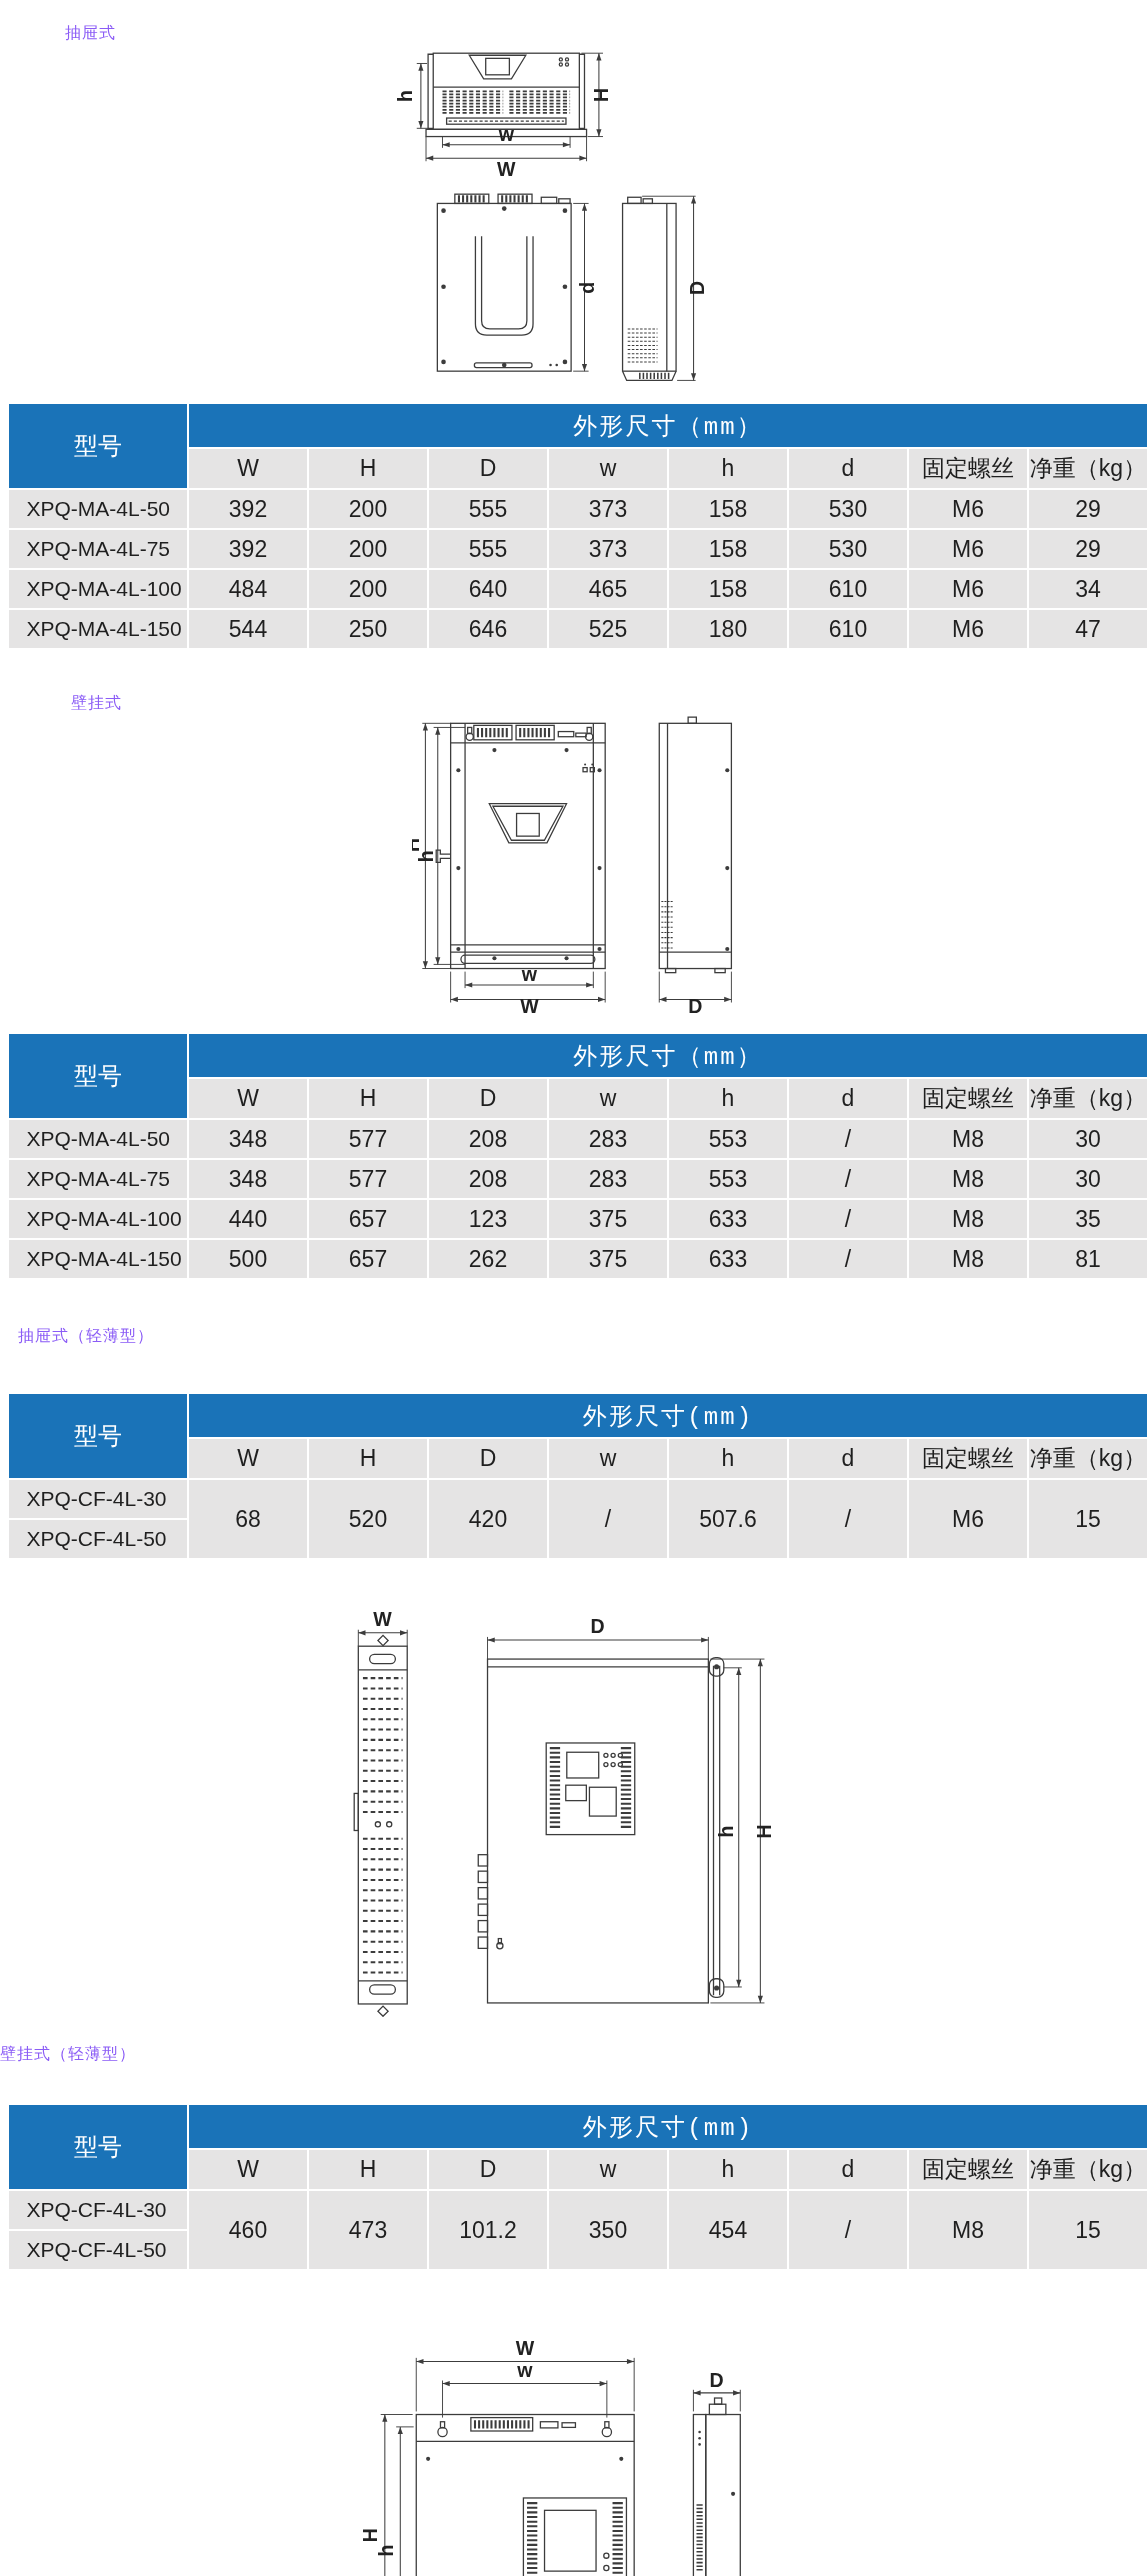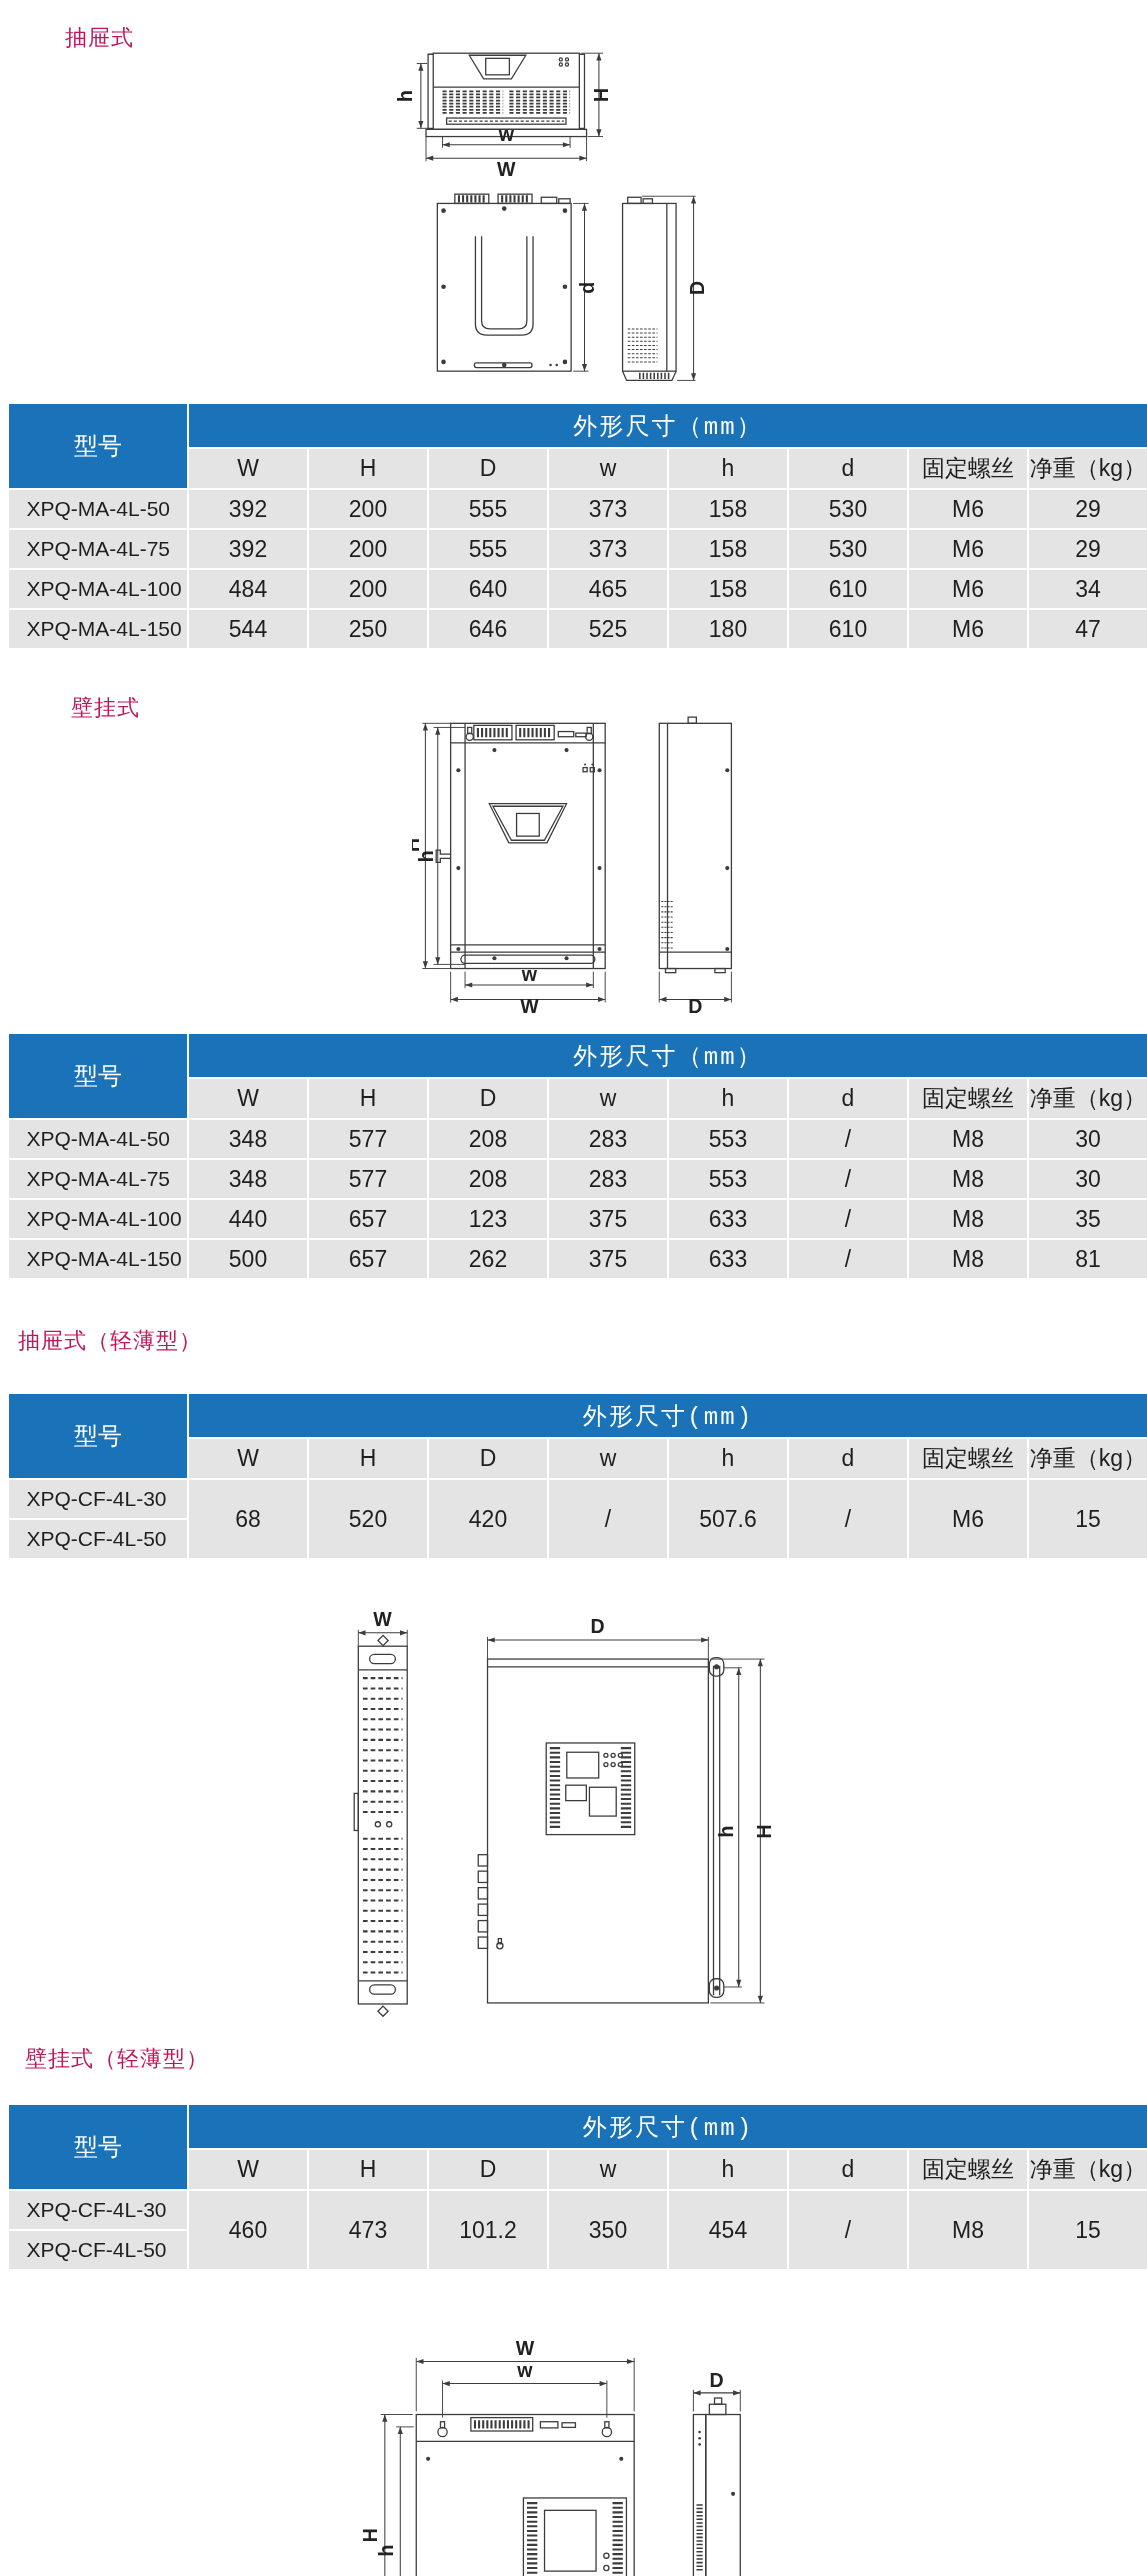--- a/index.html
+++ b/index.html
@@ -1,24 +1,24 @@
 <!DOCTYPE html>
 <html style="font-size:8.2px"><head>
 <meta charset="utf-8">
 <style>
   html,body{margin:0;padding:0;}
   body{
     width:1148px;height:2673px;position:relative;background:#ffffff;
     font-family:"Liberation Sans","DejaVu Sans",sans-serif;color:#1f1f1f;
   }
-  .section-label{position:absolute;font-size:22px;color:#be185d;letter-spacing:1px;white-space:nowrap;}
+  .section-label{position:absolute;font-size:16px;color:#8b5cf6;letter-spacing:1px;white-space:nowrap;}
   #label1{left:65px;top:23px}
   #label2{left:71px;top:693px}
   #label3{left:18px;top:1326px}
-  #label4{left:25px;top:2044px}
+  #label4{left:0;top:2044px}
 
   table.dim-table{
     position:absolute;left:7px;width:1142px;
     border-collapse:separate;border-spacing:2.6px;table-layout:fixed;
   }
   #table1{top:402px}
   #table2{top:1032px}
   #table3{top:1392px}
   #table4{top:2103px}
   col.c-model{width:178px}

